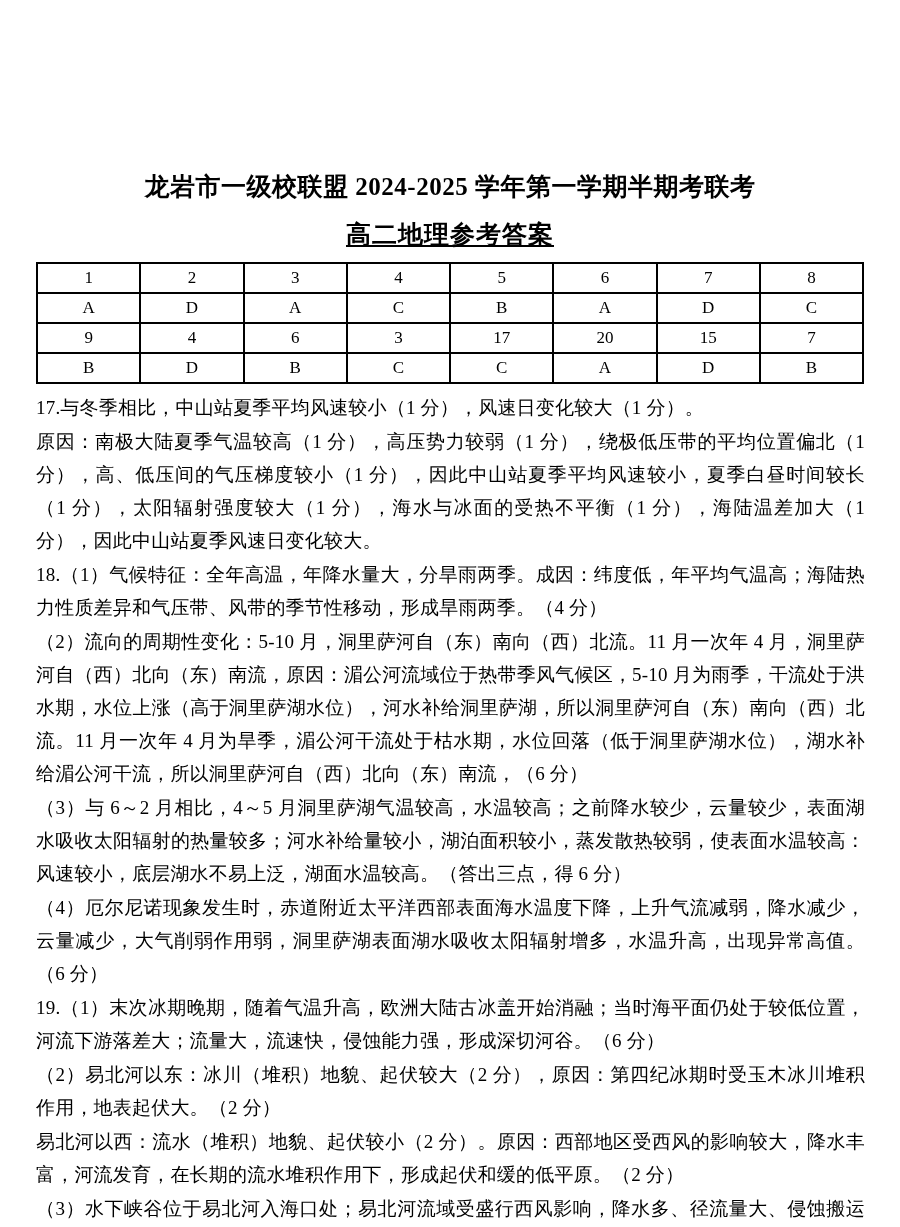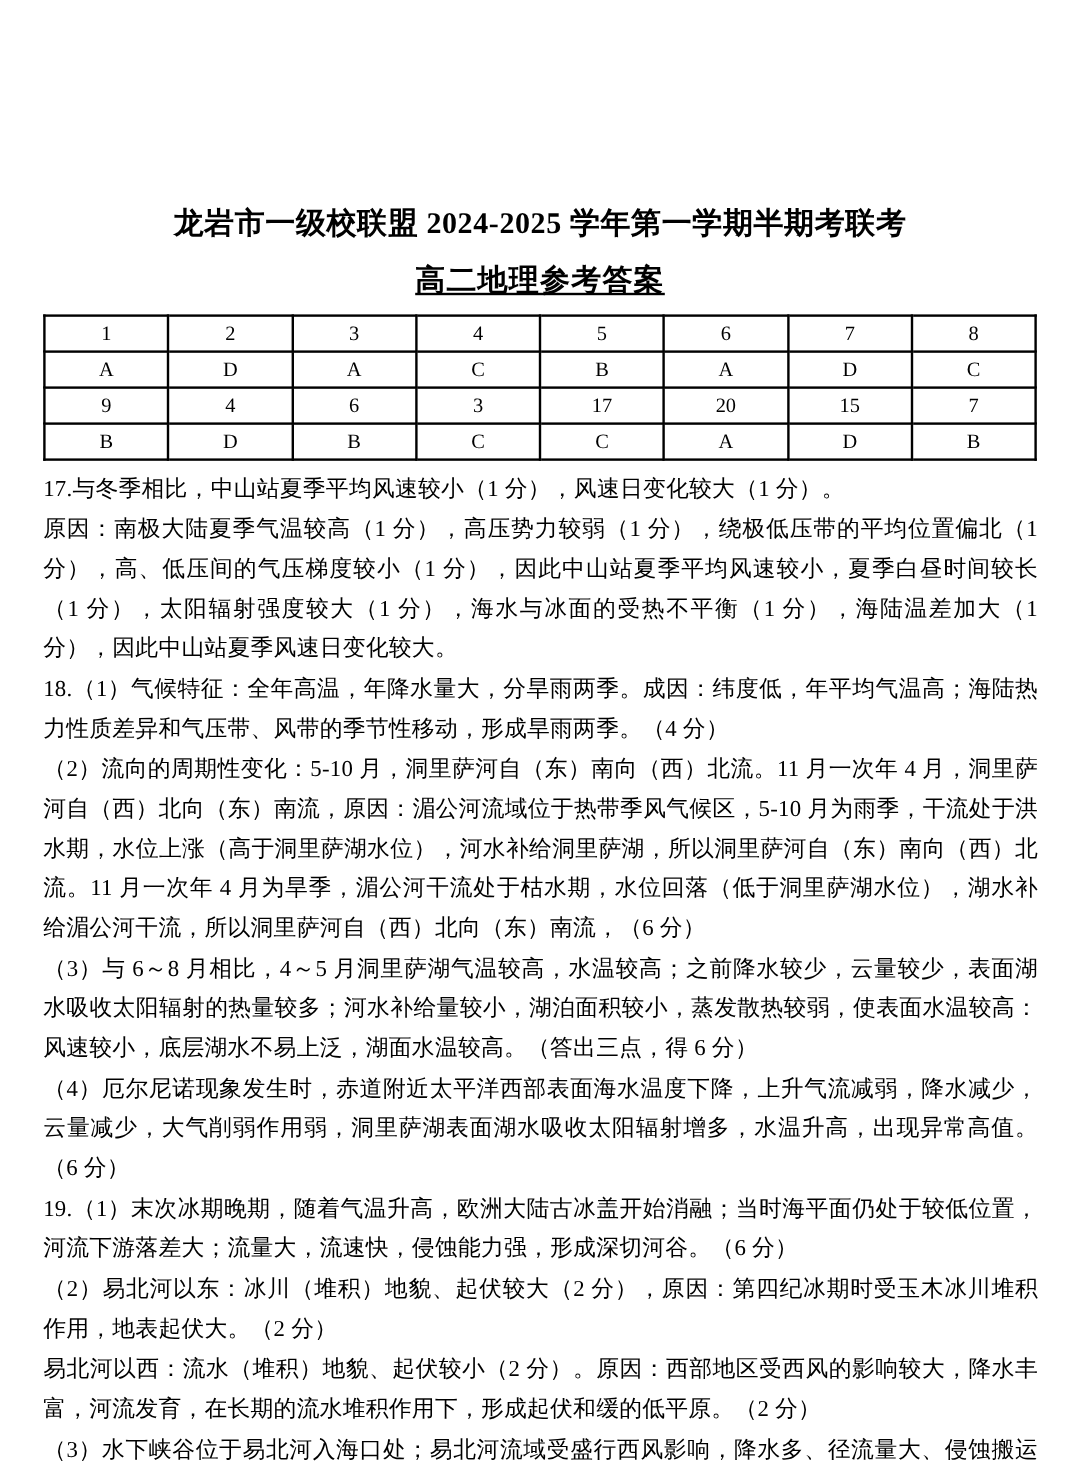--- a/index.html
+++ b/index.html
@@ -116,21 +116,21 @@
         <td>B</td>
       </tr>
     </tbody>
   </table>
 
   <div class="body-text">
     <p>17.与冬季相比，中山站夏季平均风速较小（1 分），风速日变化较大（1 分）。</p>
     <p>原因：南极大陆夏季气温较高（1 分），高压势力较弱（1 分），绕极低压带的平均位置偏北（1 分），高、低压间的气压梯度较小（1 分），因此中山站夏季平均风速较小，夏季白昼时间较长（1 分），太阳辐射强度较大（1 分），海水与冰面的受热不平衡（1 分），海陆温差加大（1 分），因此中山站夏季风速日变化较大。</p>
     <p>18.（1）气候特征：全年高温，年降水量大，分旱雨两季。成因：纬度低，年平均气温高；海陆热力性质差异和气压带、风带的季节性移动，形成旱雨两季。（4 分）</p>
     <p>（2）流向的周期性变化：5-10 月，洞里萨河自（东）南向（西）北流。11 月一次年 4 月，洞里萨河自（西）北向（东）南流，原因：湄公河流域位于热带季风气候区，5-10 月为雨季，干流处于洪水期，水位上涨（高于洞里萨湖水位），河水补给洞里萨湖，所以洞里萨河自（东）南向（西）北流。11 月一次年 4 月为旱季，湄公河干流处于枯水期，水位回落（低于洞里萨湖水位），湖水补给湄公河干流，所以洞里萨河自（西）北向（东）南流，（6 分）</p>
-    <p>（3）与 6～8 月相比，4～5 月洞里萨湖气温较高，水温较高；之前降水较少，云量较少，表面湖水吸收太阳辐射的热量较多；河水补给量较小，湖泊面积较小，蒸发散热较弱，使表面水温较高：风速较小，底层湖水不易上泛，湖面水温较高。（答出三点，得 6 分）</p>
+    <p>（3）与 6～2 月相比，4～5 月洞里萨湖气温较高，水温较高；之前降水较少，云量较少，表面湖水吸收太阳辐射的热量较多；河水补给量较小，湖泊面积较小，蒸发散热较弱，使表面水温较高：风速较小，底层湖水不易上泛，湖面水温较高。（答出三点，得 6 分）</p>
     <p>（4）厄尔尼诺现象发生时，赤道附近太平洋西部表面海水温度下降，上升气流减弱，降水减少，云量减少，大气削弱作用弱，洞里萨湖表面湖水吸收太阳辐射增多，水温升高，出现异常高值。（6 分）</p>
     <p>19.（1）末次冰期晚期，随着气温升高，欧洲大陆古冰盖开始消融；当时海平面仍处于较低位置，河流下游落差大；流量大，流速快，侵蚀能力强，形成深切河谷。（6 分）</p>
     <p>（2）易北河以东：冰川（堆积）地貌、起伏较大（2 分），原因：第四纪冰期时受玉木冰川堆积作用，地表起伏大。（2 分）</p>
     <p>易北河以西：流水（堆积）地貌、起伏较小（2 分）。原因：西部地区受西风的影响较大，降水丰富，河流发育，在长期的流水堆积作用下，形成起伏和缓的低平原。（2 分）</p>
     <p>（3）水下峡谷位于易北河入海口处；易北河流域受盛行西风影响，降水多、径流量大、侵蚀搬运作用强，从陆地带来了丰富的沉积物；加上其地处浅海大陆架，水浅浪小，泥沙容易持续沉积。（6 分）</p>
   </div>
 
 </div>
 
 </body></html>

